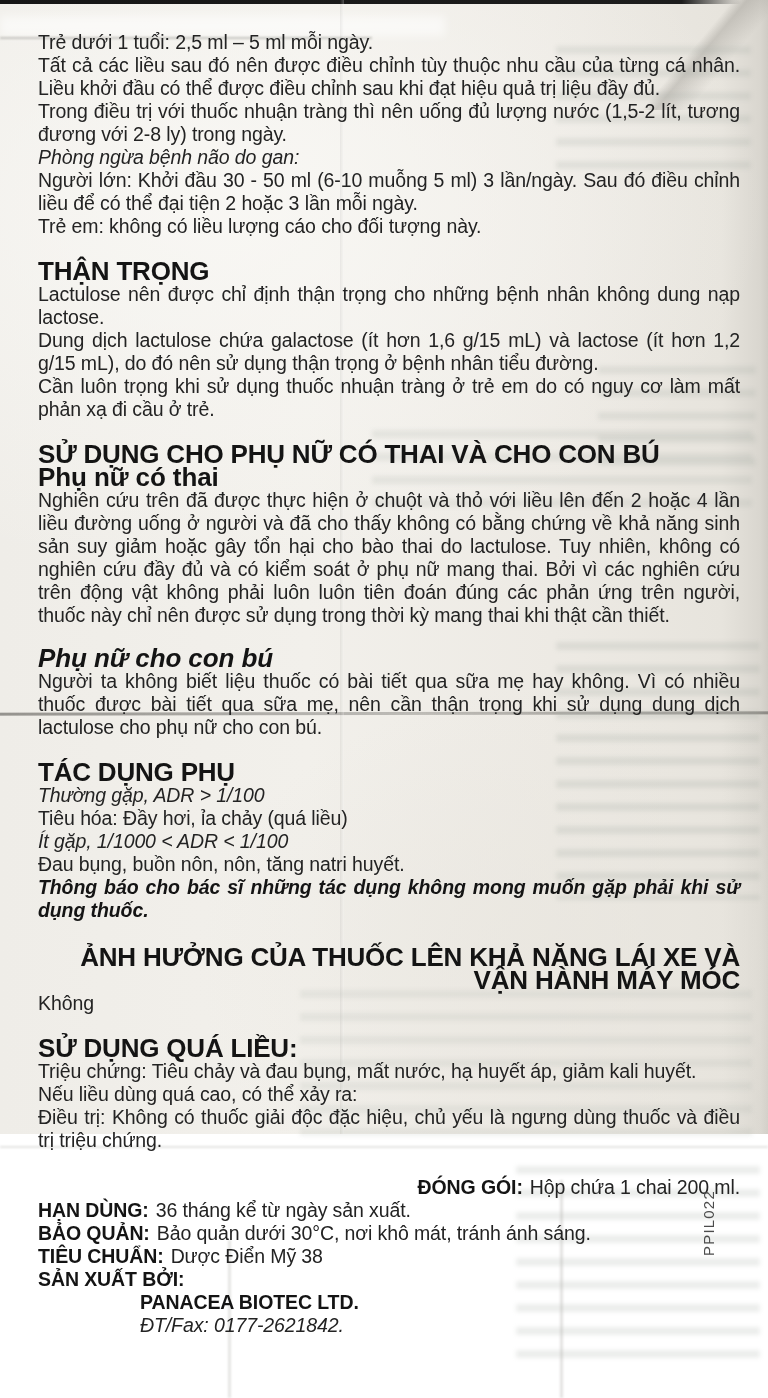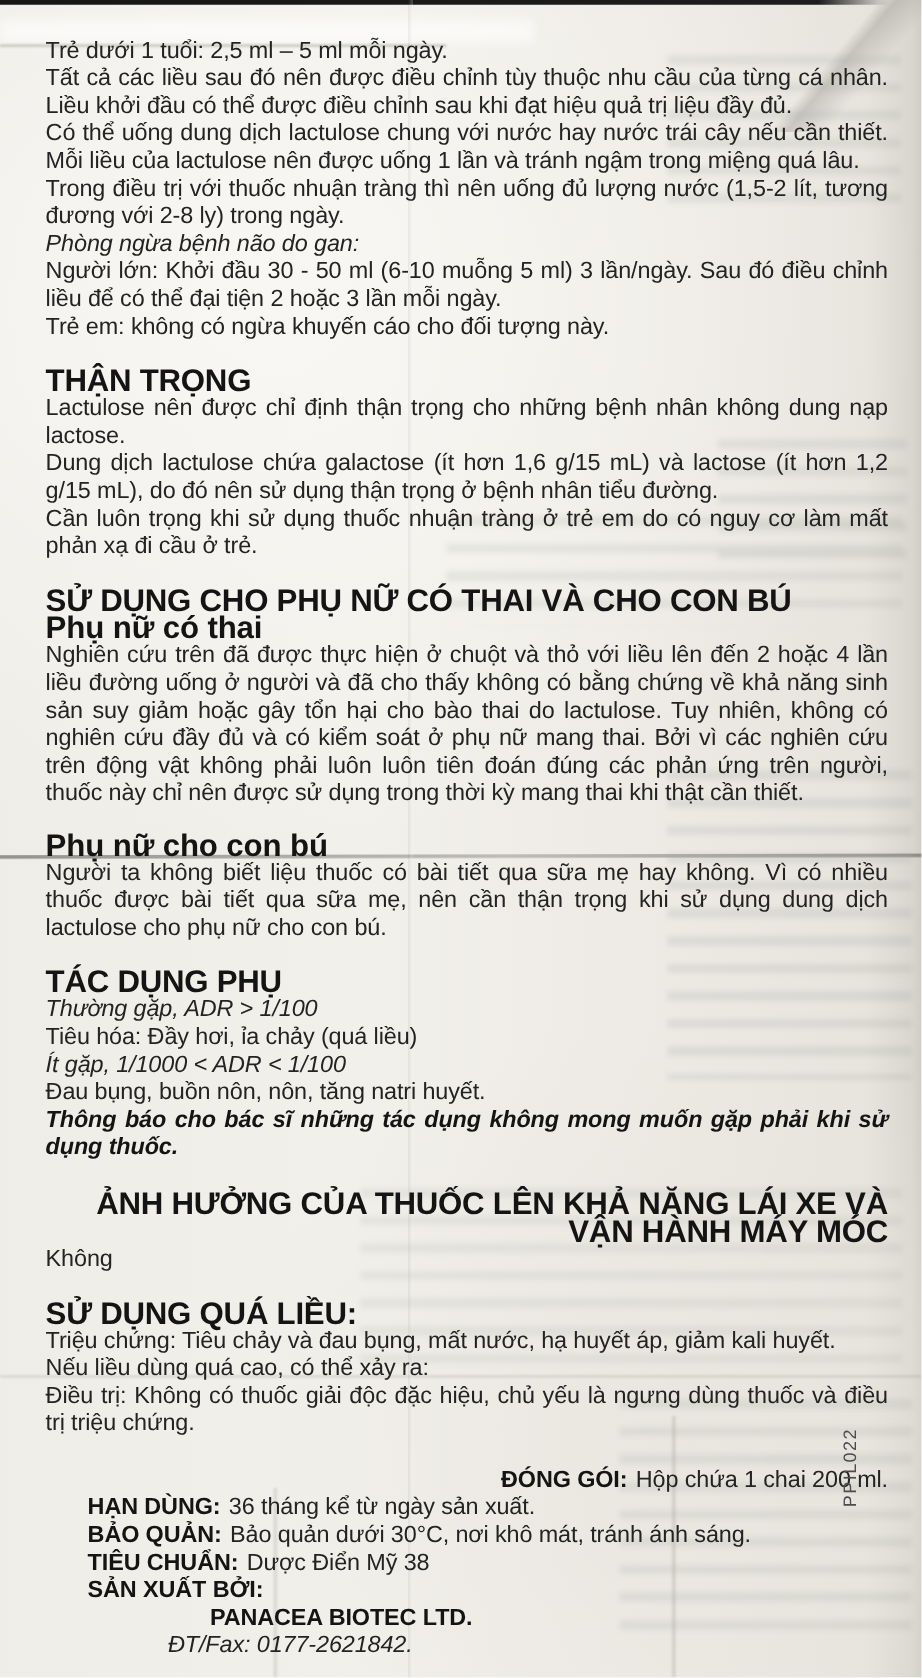--- a/index.html
+++ b/index.html
@@ -3,21 +3,21 @@
 <meta charset="utf-8">
 <style>
   html,body{
     margin:0; padding:0;
     width:768px; height:1398px;
     overflow:hidden;
     font-family:"Liberation Sans","DejaVu Sans",sans-serif;
   }
   .paper{
     position:relative;
-    width:768px; height:1398px;
+    width:768px; height:1134px;
     background:
       radial-gradient(120% 55% at 28% 18%, rgba(250,249,246,.8) 0%, rgba(250,249,246,0) 60%),
       radial-gradient(90% 45% at 75% 85%, rgba(232,229,222,.7) 0%, rgba(232,229,222,0) 55%),
       linear-gradient(90deg,#efede8 0%,#f2f0eb 40%,#edeae4 72%,#e7e4dd 94%,#d9d6cf 99%,#cfccc5 100%);
     color:#232323;
   }
   
   .edge-top{position:absolute;left:0;top:0;width:741px;height:4px;background:linear-gradient(90deg,#161616 0%,#1d1d1d 92%,rgba(29,29,29,0) 100%);border-radius:0 0 2px 0;}
   .fold-band-top{position:absolute;left:0;top:16px;width:58%;height:20px;background:rgba(255,255,255,.55);filter:blur(4px);}
   .fold-h1{position:absolute;left:0;top:37px;width:372px;height:2px;background:rgba(110,108,102,.35);filter:blur(1px);}
@@ -41,25 +41,25 @@
     padding:31px 28px 0 38px;
     font-size:19.5px;
     line-height:23px;
     text-align:justify;
     letter-spacing:-.1px;
   }
   .content p{margin:0;}
   h2,h3{font-size:26px;line-height:23px;margin:0;color:#141414;text-align:left;}
   h2{margin-top:22px;letter-spacing:-.2px;}
   h3{margin-top:0;}
-  .gap-sub{margin-top:20px !important;}
+  .gap-sub{margin-top:20px !important;font-style:italic;}
   .gap-lg{margin-top:24px !important;text-align:right;}
   .it{font-style:italic;}
   .bi{font-style:italic;font-weight:700;color:#141414;}
-  .lbl{font-weight:700;color:#141414;margin-right:7px;margin-left:35px;}
+  .lbl{font-weight:700;color:#141414;margin-right:7px;}
   .lbl-i{font-style:italic;margin-right:7px;}
   .mfr{padding-left:102px;}
   .vcode{
     position:absolute;left:700px;top:1178px;height:78px;
     writing-mode:vertical-rl;transform:rotate(180deg);
     font-size:15px;letter-spacing:1.2px;color:#4c4c4c;
   }
 </style>
 </head>
 <body>
@@ -80,25 +80,24 @@
   <div class="ghost g2"></div>
   <div class="ghost g3"></div>
   <div class="ghost g4"></div>
   <div class="ghost g5"></div>
   <div class="ghost g6"></div>
 
   <div class="content">
 
     <p>Trẻ dưới 1 tuổi: 2,5 ml – 5 ml mỗi ngày.</p>
     <p>Tất cả các liều sau đó nên được điều chỉnh tùy thuộc nhu cầu của từng cá nhân. Liều khởi đầu có thể được điều chỉnh sau khi đạt hiệu quả trị liệu đầy đủ.</p>
-    <p>Có thể uống dung dịch lactulose chung với nước hay nước trái cây nếu cần thiết. Mỗi liều của lactulose nên được uống 1 lần và tránh ngậm trong miệng quá lâu.</p>
     <p>Trong điều trị với thuốc nhuận tràng thì nên uống đủ lượng nước (1,5-2 lít, tương đương với 2-8 ly) trong ngày.</p>
     <p class="it">Phòng ngừa bệnh não do gan:</p>
     <p>Người lớn: Khởi đầu 30 - 50 ml (6-10 muỗng 5 ml) 3 lần/ngày. Sau đó điều chỉnh liều để có thể đại tiện 2 hoặc 3 lần mỗi ngày.</p>
-    <p>Trẻ em: không có ngừa khuyến cáo cho đối tượng này.</p>
+    <p>Trẻ em: không có liều lượng cáo cho đối tượng này.</p>
 
     <h2>THẬN TRỌNG</h2>
     <p>Lactulose nên được chỉ định thận trọng cho những bệnh nhân không dung nạp lactose.</p>
     <p>Dung dịch lactulose chứa galactose (ít hơn 1,6 g/15 mL) và lactose (ít hơn 1,2 g/15 mL), do đó nên sử dụng thận trọng ở bệnh nhân tiểu đường.</p>
     <p>Cần luôn trọng khi sử dụng thuốc nhuận tràng ở trẻ em do có nguy cơ làm mất phản xạ đi cầu ở trẻ.</p>
 
     <h2>SỬ DỤNG CHO PHỤ NỮ CÓ THAI VÀ CHO CON BÚ</h2>
     <h3>Phụ nữ có thai</h3>
     <p>Nghiên cứu trên đã được thực hiện ở chuột và thỏ với liều lên đến 2 hoặc 4 lần liều đường uống ở người và đã cho thấy không có bằng chứng về khả năng sinh sản suy giảm hoặc gây tổn hại cho bào thai do lactulose. Tuy nhiên, không có nghiên cứu đầy đủ và có kiểm soát ở phụ nữ mang thai. Bởi vì các nghiên cứu trên động vật không phải luôn luôn tiên đoán đúng các phản ứng trên người, thuốc này chỉ nên được sử dụng trong thời kỳ mang thai khi thật cần thiết.</p>
     <h3 class="gap-sub">Phụ nữ cho con bú</h3>

